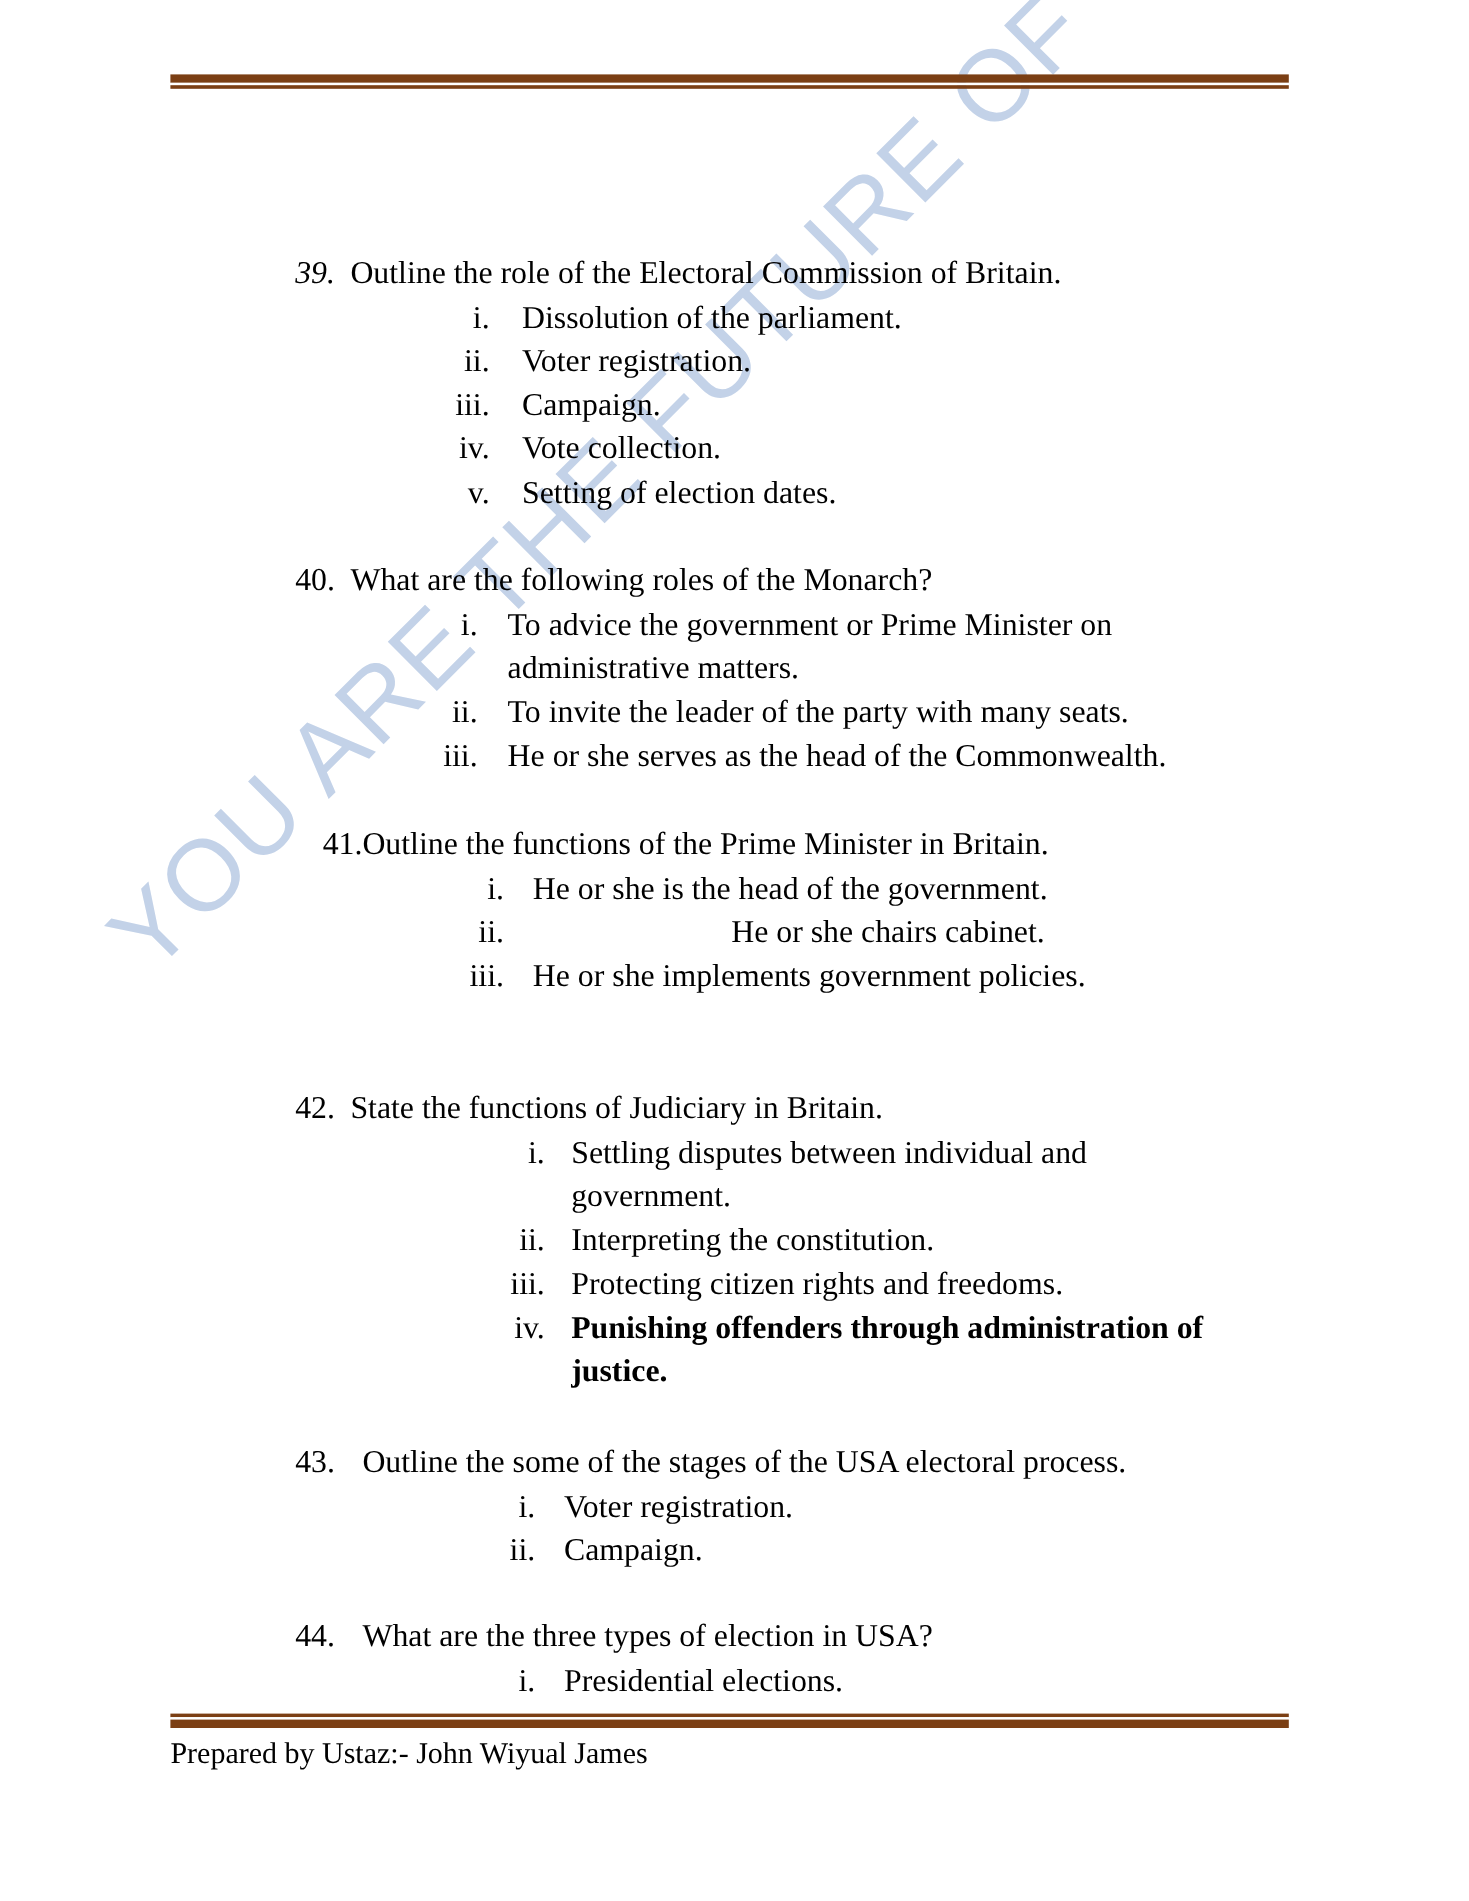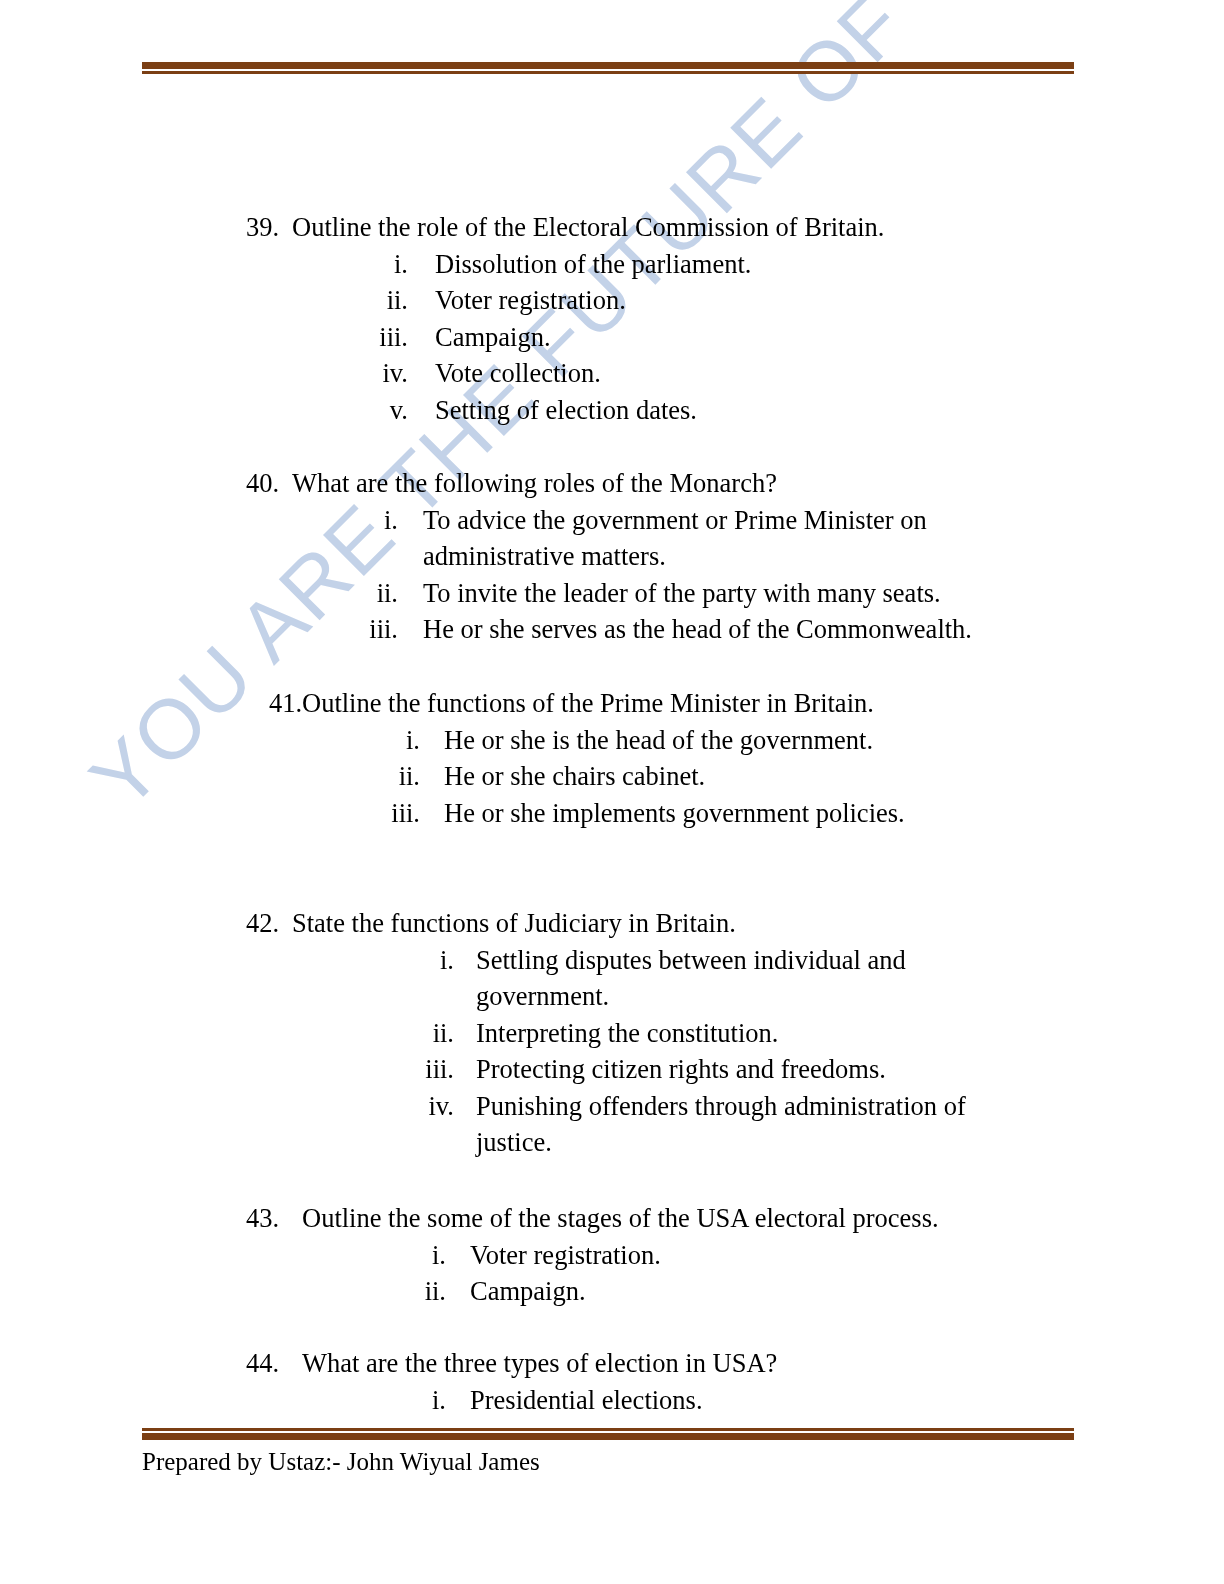--- a/index.html
+++ b/index.html
@@ -169,21 +169,21 @@
   <div class="header">
     <div class="rule-thick"></div>
     <div class="rule-gap"></div>
     <div class="rule-thin"></div>
   </div>
 
   <div class="content">
 
     <div class="qblock" style="left:246px; top:209px; width:790px;">
       <div class="qline">
-        <span class="qnum" style="width:46px;">39.</span>
+        <span class="qnum" style="width:46px;font-style:italic;">39.</span>
         <span class="qtext">Outline the role of the Electoral Commission of Britain.</span>
       </div>
       <ul class="items">
         <li class="item" style="padding-left:114px;">
           <span class="item-num" style="width:48px;">i.</span>
           <span class="item-text" style="padding-left:27px;">Dissolution of the parliament.</span>
         </li>
         <li class="item" style="padding-left:114px;">
           <span class="item-num" style="width:48px;">ii.</span>
           <span class="item-text" style="padding-left:27px;">Voter registration.</span>
@@ -229,21 +229,21 @@
         <span class="qnum" style="width:56px;text-align:right;">41.</span>
         <span class="qtext">Outline the functions of the Prime Minister in Britain.</span>
       </div>
       <ul class="items">
         <li class="item" style="padding-left:126px;">
           <span class="item-num" style="width:48px;">i.</span>
           <span class="item-text" style="padding-left:24px;">He or she is the head of the government.</span>
         </li>
         <li class="item" style="padding-left:126px;">
           <span class="item-num" style="width:48px;">ii.</span>
-          <span class="item-text" style="padding-left:24px;">He or she chairs cabinet.</span>
+          <span class="item-text" style="padding-left:24px;text-align:center;">He or she chairs cabinet.</span>
         </li>
         <li class="item" style="padding-left:126px;">
           <span class="item-num" style="width:48px;">iii.</span>
           <span class="item-text" style="padding-left:24px;">He or she implements government policies.</span>
         </li>
       </ul>
     </div>
 
     <div class="qblock" style="left:246px; top:905px; width:790px;">
       <div class="qline">
@@ -258,21 +258,21 @@
         <li class="item" style="padding-left:160px;">
           <span class="item-num" style="width:48px;">ii.</span>
           <span class="item-text" style="padding-left:22px;">Interpreting the constitution.</span>
         </li>
         <li class="item" style="padding-left:160px;">
           <span class="item-num" style="width:48px;">iii.</span>
           <span class="item-text" style="padding-left:22px;">Protecting citizen rights and freedoms.</span>
         </li>
         <li class="item" style="padding-left:160px;">
           <span class="item-num" style="width:48px;">iv.</span>
-          <span class="item-text" style="padding-left:22px; max-width:542px;">Punishing offenders through administration of justice.</span>
+          <span class="item-text" style="padding-left:22px; max-width:542px;font-weight:bold;">Punishing offenders through administration of justice.</span>
         </li>
       </ul>
     </div>
 
     <div class="qblock" style="left:246px; top:1200px; width:790px;">
       <div class="qline">
         <span class="qnum" style="width:56px;">43.</span>
         <span class="qtext">Outline the some of the stages of the USA electoral process.</span>
       </div>
       <ul class="items">

